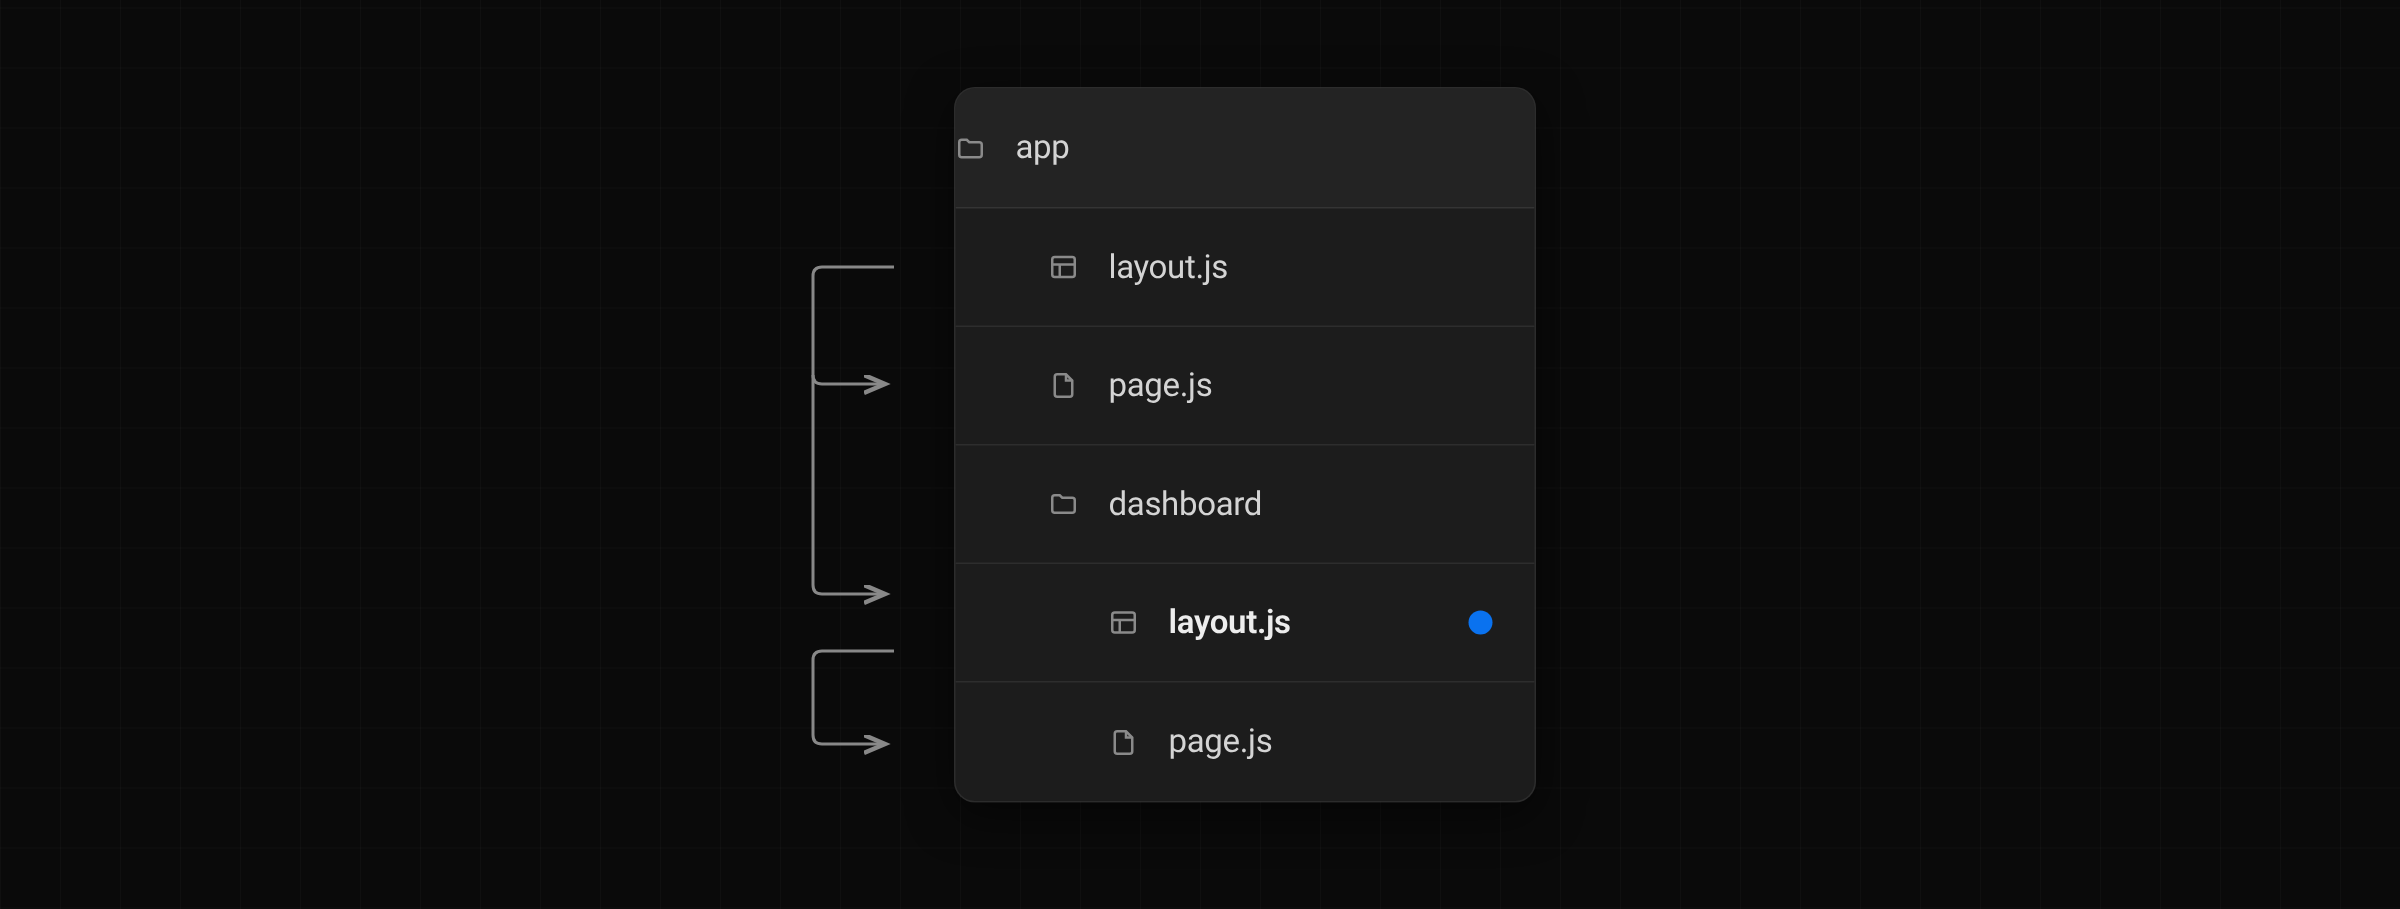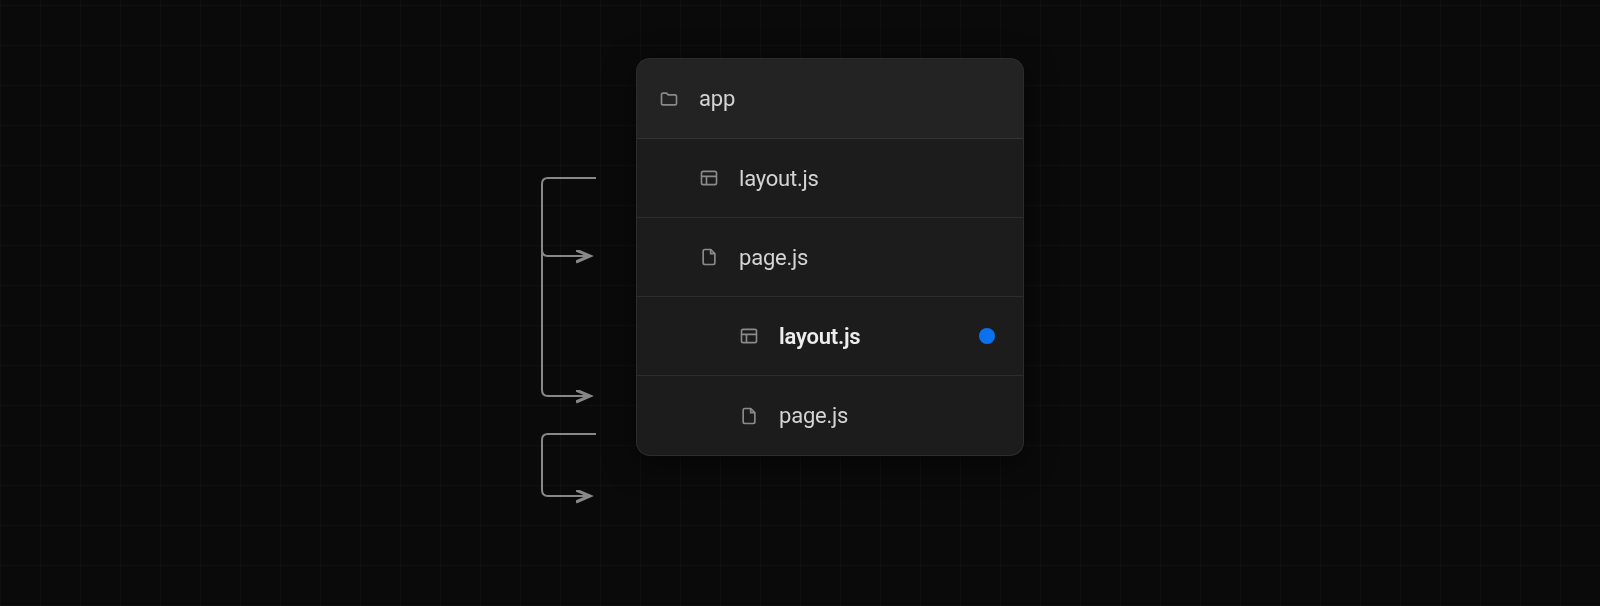--- a/index.html
+++ b/index.html
@@ -29,21 +29,20 @@
     background: rgba(30,30,30,0.9);
     border: 1px solid rgba(255,255,255,0.08);
     box-shadow: 0 8px 30px rgba(0,0,0,0.5);
     overflow: hidden;
   }
   .row {
     display: flex;
     align-items: center;
     height: 79px;
     border-bottom: 1px solid rgba(255,255,255,0.08);
-    padding-left: 22px;
     padding-right: 22px;
     gap: 20px;
     position: relative;
   }
   .row:last-child { border-bottom: none; }
   .row.header { background: rgba(255,255,255,0.03); height: 80px; }
   .indent-1 { padding-left: 62px; }
   .indent-2 { padding-left: 102px; }
   .icon {
     width: 20px;
@@ -119,20 +118,28 @@
   <div class="row indent-1">
     <span class="icon">
       <svg viewBox="0 0 24 24" stroke="currentColor" stroke-width="2" fill="none">
           <path d="M14 3H7a2 2 0 0 0-2 2v14a2 2 0 0 0 2 2h10a2 2 0 0 0 2-2V8z"></path>
           <path d="M14 3v5h5"></path>
         </svg>
     </span>
     <span class="label">page.js</span>
   </div>
 
+  <div class="row indent-1">
+    <span class="icon">
+      <svg viewBox="0 0 24 24" stroke="currentColor" stroke-width="2" fill="none">
+          <path d="M3 7a2 2 0 0 1 2-2h4l2 2h8a2 2 0 0 1 2 2v8a2 2 0 0 1-2 2H5a2 2 0 0 1-2-2V7z"></path>
+        </svg>
+    </span>
+    <span class="label">dashboard</span>
+  </div>
 
   <div class="row indent-2">
     <span class="icon">
       <svg viewBox="0 0 24 24" stroke="currentColor" stroke-width="2" fill="none">
           <rect x="3" y="4" width="18" height="16" rx="2"></rect>
           <line x1="3" y1="10" x2="21" y2="10"></line>
           <line x1="9" y1="10" x2="9" y2="20"></line>
         </svg>
     </span>
     <span class="label bold">layout.js</span>

